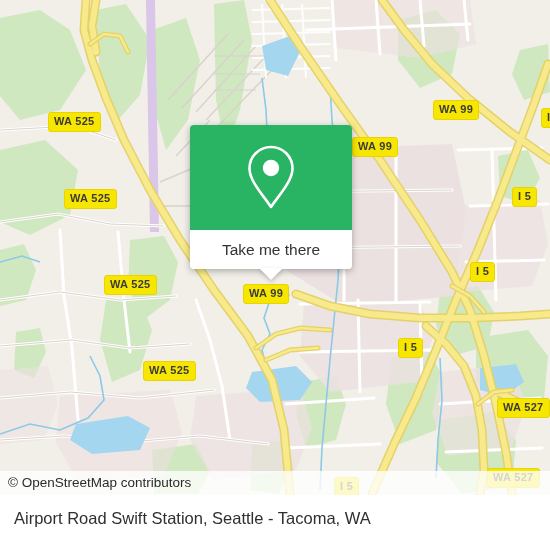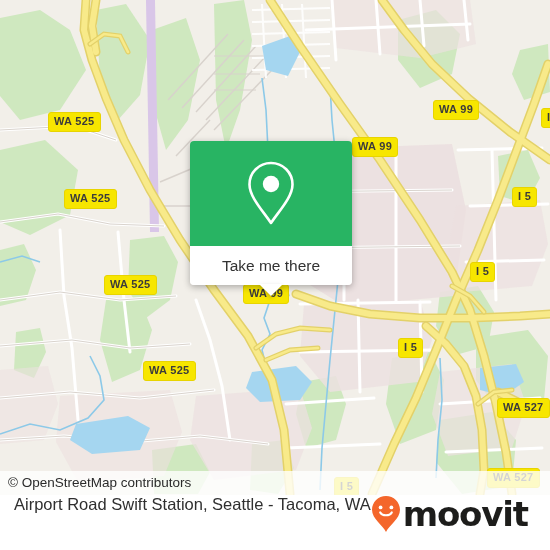--- a/index.html
+++ b/index.html
@@ -56,21 +56,21 @@
     padding: 1px 0 2px 8px;
     box-sizing: border-box;
     font-family: "Liberation Sans", sans-serif;
     margin-top: 37px;
   }
 
   
   #popup {
     position: absolute;
     left: 190px;
-    top: 141px;
+    top: 125px;
     width: 162px;
     border-radius: 4px;
     box-shadow: 0 2px 7px rgba(0,0,0,0.30);
     overflow: visible;
     z-index: 40;
   }
   #popup-top {
     background: #28b463;
     border-radius: 4px 4px 0 0;
     height: 105px;
@@ -106,21 +106,21 @@
 
   
   #footer {
     position: absolute;
     left: 0;
     top: 495px;
     width: 508px;
     height: 55px;
     background: #ffffff;
     display: flex;
-    align-items: flex-start;
+    align-items: center;
     justify-content: space-between;
     box-sizing: border-box;
     padding: 0 12px 8px 14px;
   }
   #footer-title {
     color: #2f2f2f;
     font-size: 16.5px;
     font-family: "Liberation Sans", sans-serif;
     white-space: nowrap;
   }
@@ -354,24 +354,15 @@
       </svg>
     </div>
     <div id="popup-bottom">
       <span id="popup-label">Take me there</span>
       <div id="popup-tail"></div>
     </div>
   </div>
 
   <div id="footer">
     <div id="footer-title">Airport Road Swift Station, Seattle - Tacoma, WA</div>
-    <div id="brand">
-      <svg width="30" height="38" viewBox="0 0 30 38">
-        <path d="M15 1 C7.3 1 1 7.2 1 14.8 C1 24 12 30.5 15 37 C18 30.5 29 24 29 14.8 C29 7.2 22.7 1 15 1 Z" fill="#f4662b"></path>
-        <circle cx="9.6" cy="12.4" r="1.9" fill="#ffffff"></circle>
-        <circle cx="20.4" cy="12.4" r="1.9" fill="#ffffff"></circle>
-        <path d="M9.2 17.4 C11.2 21.2 18.8 21.2 20.8 17.4" fill="none" stroke="#ffffff" stroke-width="2.1" stroke-linecap="round"></path>
-      </svg>
-      <span id="brand-word">moovit</span>
-    </div>
   </div>
 
 </div>
 
 </body></html>

